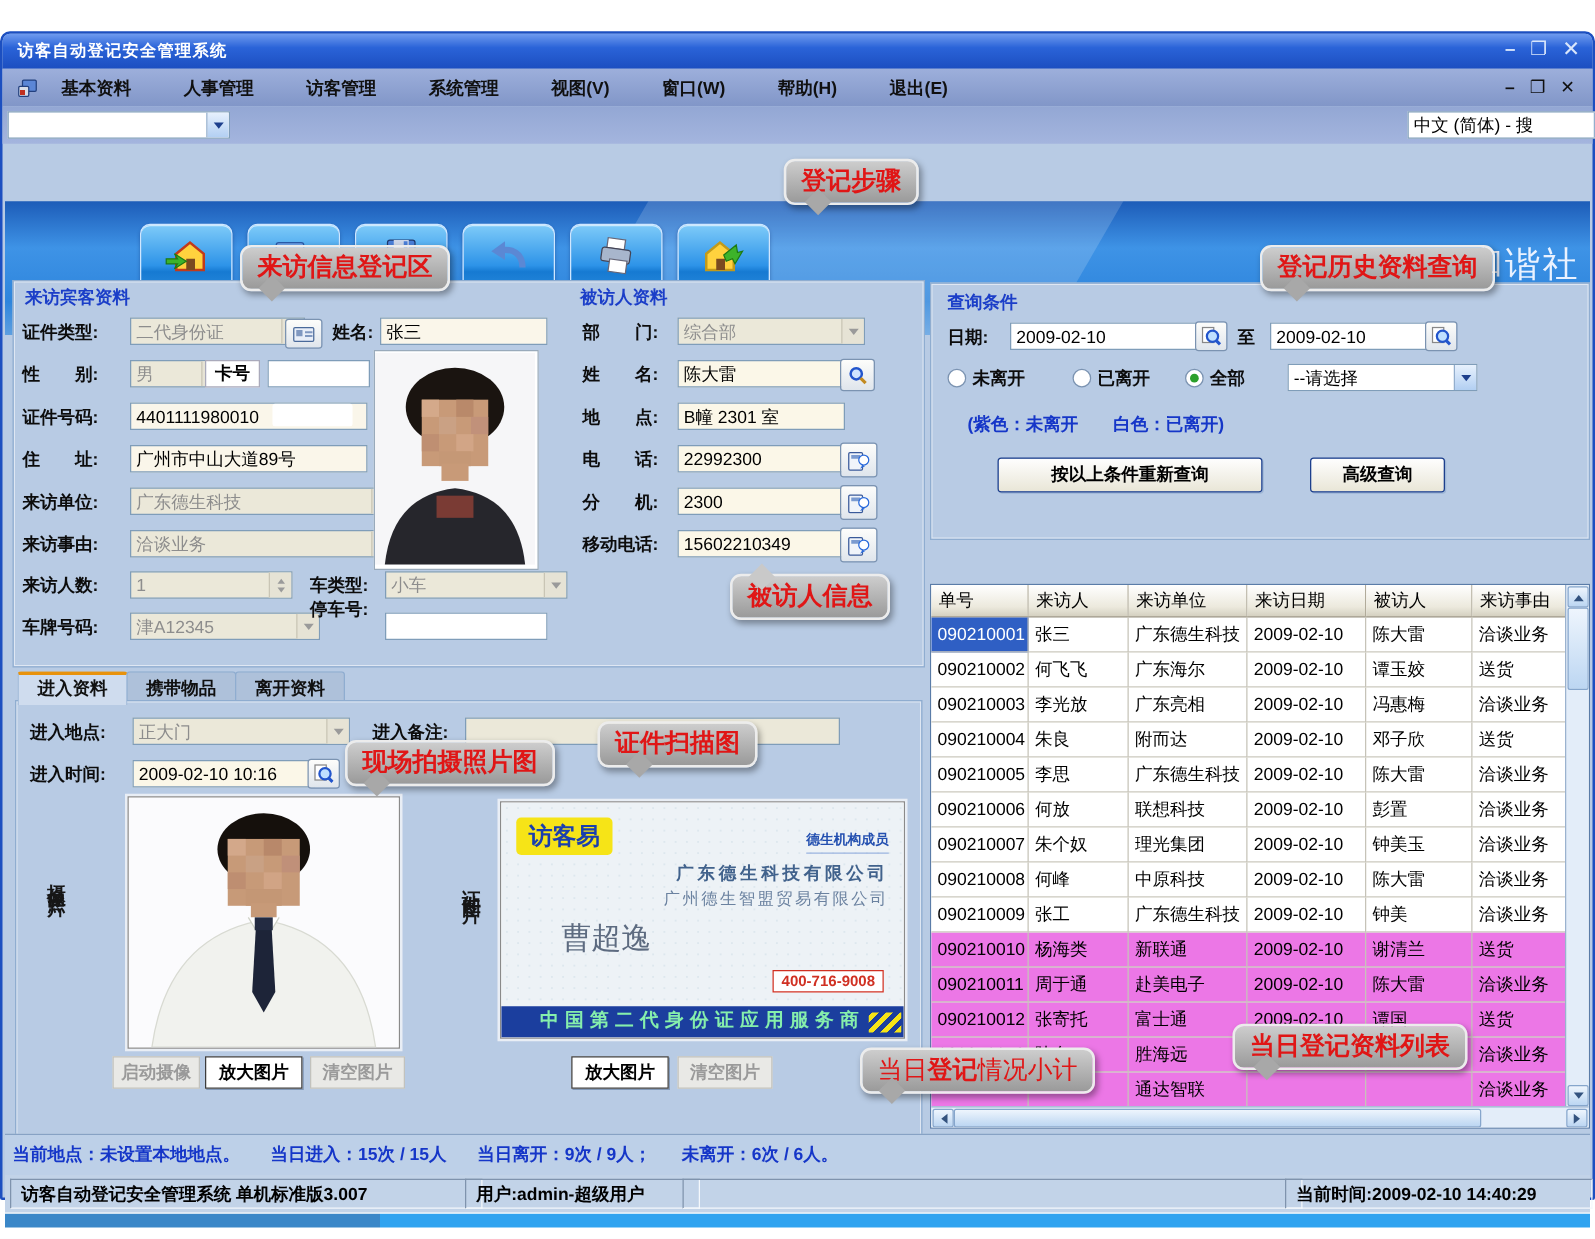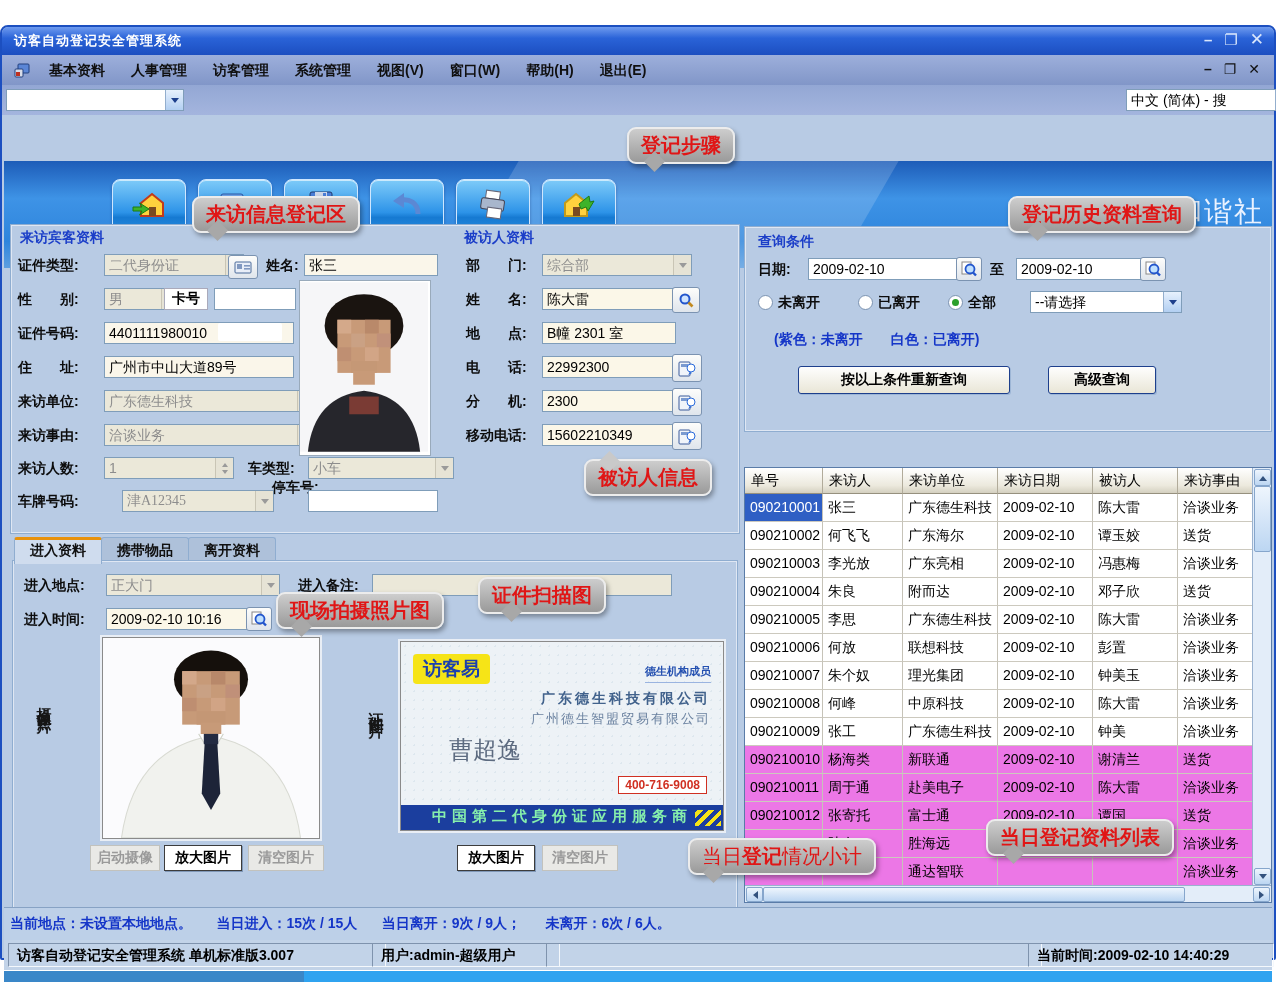--- a/index.html
+++ b/index.html
@@ -7,21 +7,21 @@
   #stage{position:relative;width:1276px;height:991px;background:#fff;overflow:hidden;}
   .abs{position:absolute;}
   
   #win{position:absolute;left:0;top:25px;width:1272px;height:931px;border:2px solid #1c4fc0;border-radius:8px 8px 2px 2px;background:#b8cbe4;}
   #titlebar{position:absolute;left:0;top:0;width:100%;height:28px;border-radius:6px 6px 0 0;
     background:linear-gradient(180deg,#6f9bef 0%,#2a63d8 40%,#1c4ec0 100%);text-align:right;}
   #titlebar .t{position:absolute;left:12px;top:5px;color:#fff;font-size:13px;font-weight:bold;letter-spacing:1px;}
   .winctl{position:absolute;top:4px;display:flex;gap:12px;color:#d9e6fb;font-weight:bold;font-size:15px;}
   .winctl span{cursor:default;line-height:18px;}
   #menubar{position:absolute;left:0;top:28px;width:100%;height:30px;background:linear-gradient(180deg,#9dafdb,#8196c8);display:flex;align-items:center;}
-  #menubar .items{display:flex;gap:0;margin-left:34px;}
+  #menubar .items{display:flex;gap:16px;margin-left:34px;}
   .mitem{font-size:14px;font-weight:bold;color:#101010;padding:0 13px;line-height:30px;white-space:nowrap;}
   #menubar .ctl{position:absolute;right:14px;top:6px;color:#101010;display:flex;gap:12px;font-size:14px;font-weight:bold;}
   #combobar{position:absolute;left:0;top:58px;width:100%;height:30px;background:linear-gradient(180deg,#93a7d4,#a4b5de);}
   .combo{position:absolute;height:20px;border:1px solid #7f9db9;background:#fcf9ec;font-size:14px;line-height:20px;padding:0 20px 0 4px;color:#000;white-space:nowrap;overflow:hidden;}
   .combo.white{background:#fff;}
   .combo.dis{background:#ebe8d9;color:#8d8d8d;}
   .combo .ar{position:absolute;right:0;top:0;bottom:0;width:17px;background:linear-gradient(#e7f1fd,#b2cff2);border-left:1px solid #93aecd;display:flex;align-items:center;justify-content:center;}
   .combo .ar i{width:0;height:0;border:4px solid transparent;border-top:5px solid #1d3f8c;margin-top:5px;}
   .combo.dis .ar{background:#e6e3d5;border-left-color:#c9c5b5;}
   .combo.dis .ar i{border-top-color:#9a9a9a;}
@@ -286,26 +286,26 @@
         </span>
   </div>
   <div class="lbl" style="left:246px;top:433px;">车类型:</div>
   <div class="combo dis" style="left:306px;top:430px;width:120px;">
     <span>小车</span><span class="ar">
           <i></i>
         </span>
   </div>
 
   <div class="lbl" style="left:16px;top:466px;">车牌号码:</div>
-  <div class="combo dis" style="left:120px;top:463px;width:126px;font-family:Liberation Serif, serif;">
+  <div class="combo dis" style="left:102px;top:463px;width:126px;">
     <span>津A12345</span><span class="ar">
           <i></i>
         </span>
   </div>
-  <div class="lbl" style="left:246px;top:452px;margin-left:24px;">停车号:</div>
+  <div class="lbl" style="left:246px;top:452px;">停车号:</div>
   <div class="fld white" style="left:306px;top:463px;width:120px;"></div>
 
   <div class="abs" style="left:297px;top:253px;width:130px;height:174px;border:1px solid #9ab;background:#fff;">
     <svg width="128" height="172" viewBox="0 0 130 172">
       <rect width="130" height="172" fill="#f6f6f8"></rect>
       <ellipse cx="65" cy="44" rx="40" ry="32" fill="#1a1410"></ellipse>
       <rect x="38" y="38" width="54" height="54" fill="#c89a78"></rect>
       <rect x="38" y="38" width="14" height="14" fill="#d4a98a"></rect>
           <rect x="66" y="38" width="14" height="14" fill="#b9896a"></rect>
       <rect x="52" y="52" width="14" height="14" fill="#caa184"></rect>

